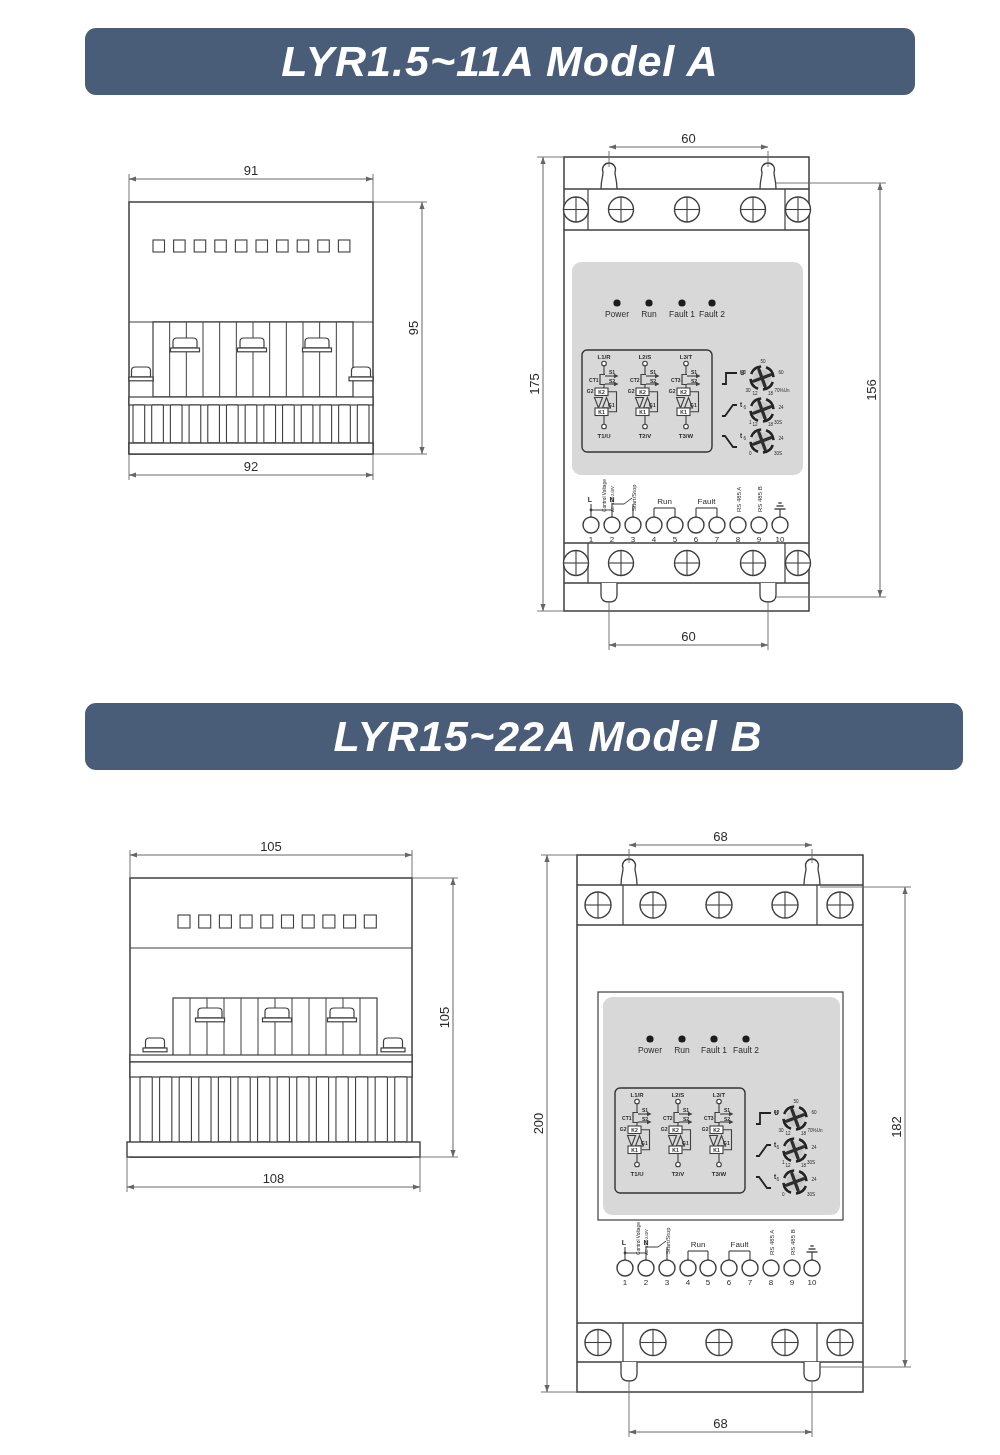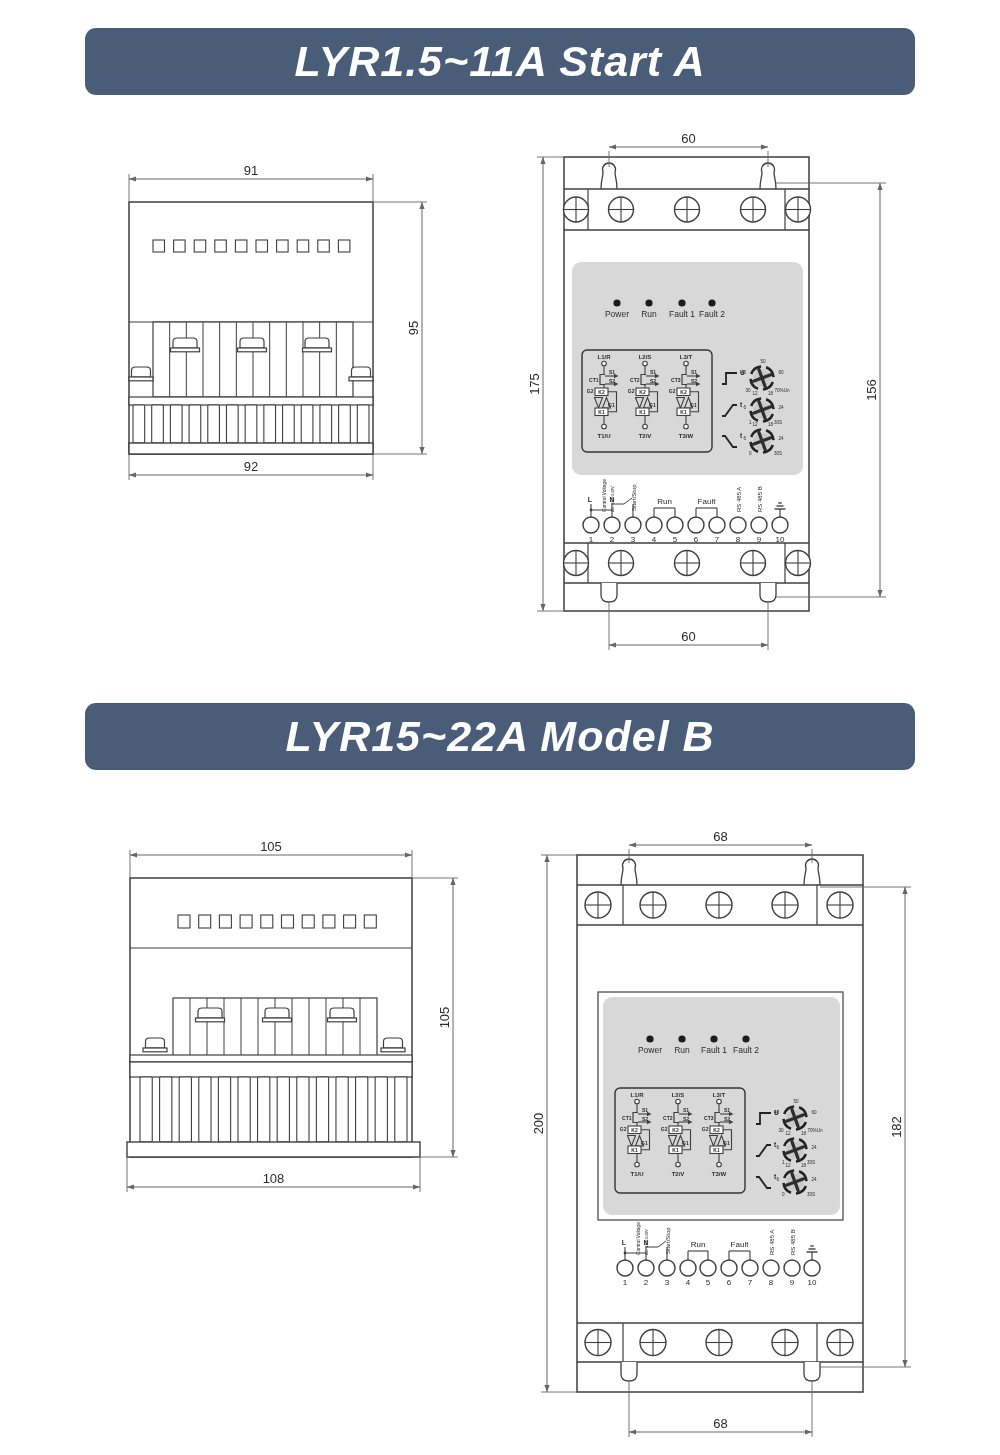--- a/index.html
+++ b/index.html
@@ -8,22 +8,22 @@
   .banner{position:absolute;left:85px;width:830px;height:67px;border-radius:11px;
           color:#fff;display:flex;align-items:center;justify-content:center;
           font-style:italic;font-weight:700;font-size:43px;letter-spacing:1px;}
   .draw{position:absolute;overflow:visible;}
   svg text{font-family:"Liberation Sans",sans-serif;}
 </style>
 </head>
 <body>
 
 <div class="page">
-  <div class="banner" style="top: 28px; background: rgb(74, 93, 120);">LYR1.5~11A Start A</div>
-  <div class="banner" style="top: 703px; background: rgb(74, 93, 120);">LYR15~22A Model B</div>
+  <div class="banner" style="top: 28px; background: rgb(74, 93, 120);">LYR1.5~11A Model A</div>
+  <div class="banner" style="top: 703px; background: rgb(74, 93, 120); padding-left: 48px;">LYR15~22A Model B</div>
 
   <svg id="side-a" class="draw" style="left:105px;top:155px" width="340" height="335">
       <rect x="24" y="47" width="244" height="252" rx="0" fill="#fff" stroke="#3f3f3f" stroke-width="1.5"></rect>
       <rect x="48" y="85" width="11.5" height="12" rx="0" fill="#fff" stroke="#3f3f3f" stroke-width="1.1"></rect>
       <rect x="68.6" y="85" width="11.5" height="12" rx="0" fill="#fff" stroke="#3f3f3f" stroke-width="1.1"></rect>
       <rect x="89.2" y="85" width="11.5" height="12" rx="0" fill="#fff" stroke="#3f3f3f" stroke-width="1.1"></rect>
       <rect x="109.80000000000001" y="85" width="11.5" height="12" rx="0" fill="#fff" stroke="#3f3f3f" stroke-width="1.1"></rect>
       <rect x="130.4" y="85" width="11.5" height="12" rx="0" fill="#fff" stroke="#3f3f3f" stroke-width="1.1"></rect>
       <rect x="151" y="85" width="11.5" height="12" rx="0" fill="#fff" stroke="#3f3f3f" stroke-width="1.1"></rect>
       <rect x="171.60000000000002" y="85" width="11.5" height="12" rx="0" fill="#fff" stroke="#3f3f3f" stroke-width="1.1"></rect>

